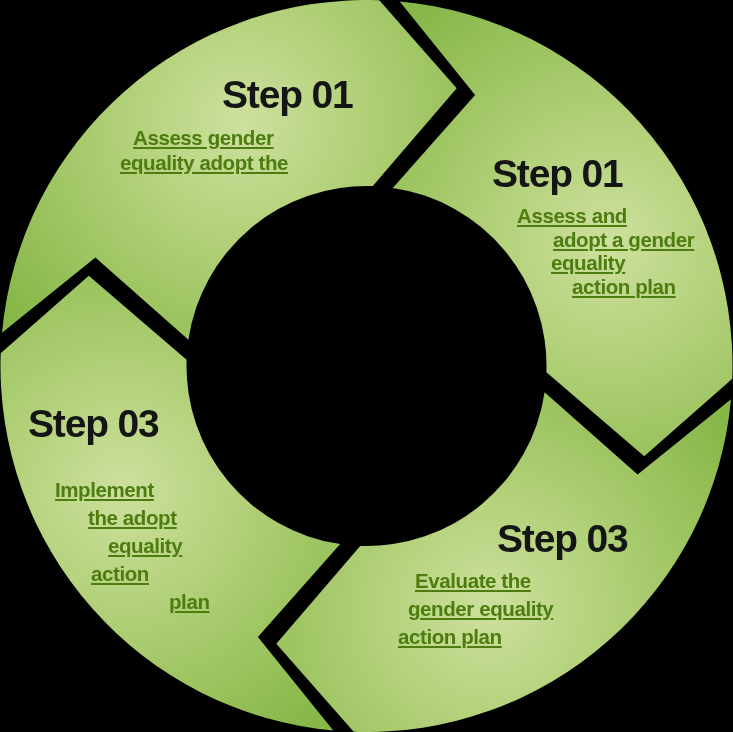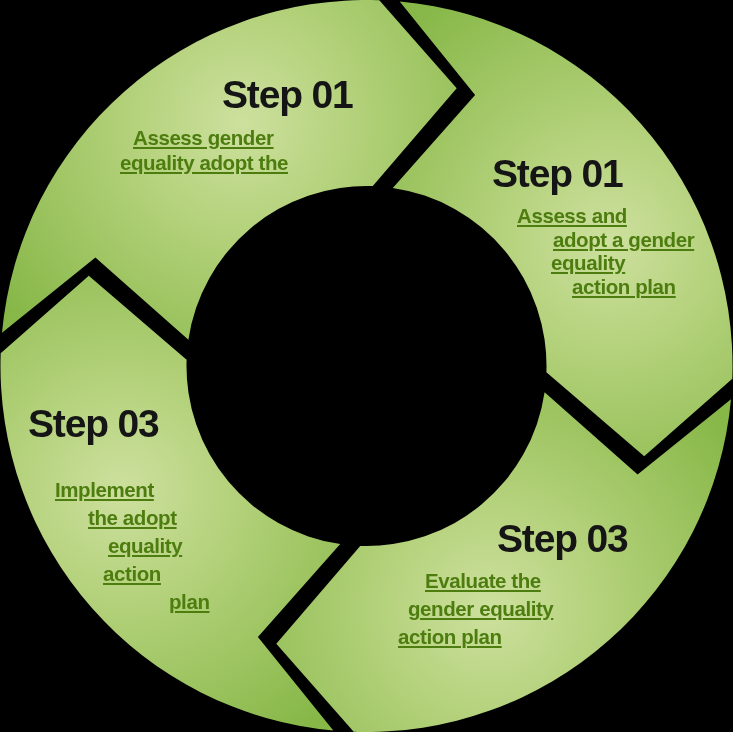--- a/index.html
+++ b/index.html
@@ -91,30 +91,30 @@
       <div class="ln" style="margin-left:0px">Assess and</div>
       <div class="ln" style="margin-left:36px">adopt a gender</div>
       <div class="ln" style="margin-left:34px">equality</div>
       <div class="ln" style="margin-left:55px">action plan</div>
     </div>
   </div>
 
   <div>
     <div class="step-title" style="left:497px; top:519px;">Step 03</div>
     <div class="step-body body-3" style="left:398px; top:567px;">
-      <div class="ln" style="margin-left:27px">Evaluate the</div>
+      <div class="ln" style="margin-left:17px">Evaluate the</div>
       <div class="ln" style="margin-left:10px">gender equality</div>
       <div class="ln" style="margin-left:0px">action plan</div>
     </div>
   </div>
 
   <div>
     <div class="step-title" style="left:28px; top:404px;">Step 03</div>
     <div class="step-body body-4" style="left:55px; top:476px;">
       <div class="ln" style="margin-left:0px">Implement</div>
       <div class="ln" style="margin-left:33px">the adopt</div>
       <div class="ln" style="margin-left:53px">equality</div>
-      <div class="ln" style="margin-left:48px">action</div>
+      <div class="ln" style="margin-left:36px">action</div>
       <div class="ln" style="margin-left:114px">plan</div>
     </div>
   </div>
 
 </div>
 
 </body></html>

